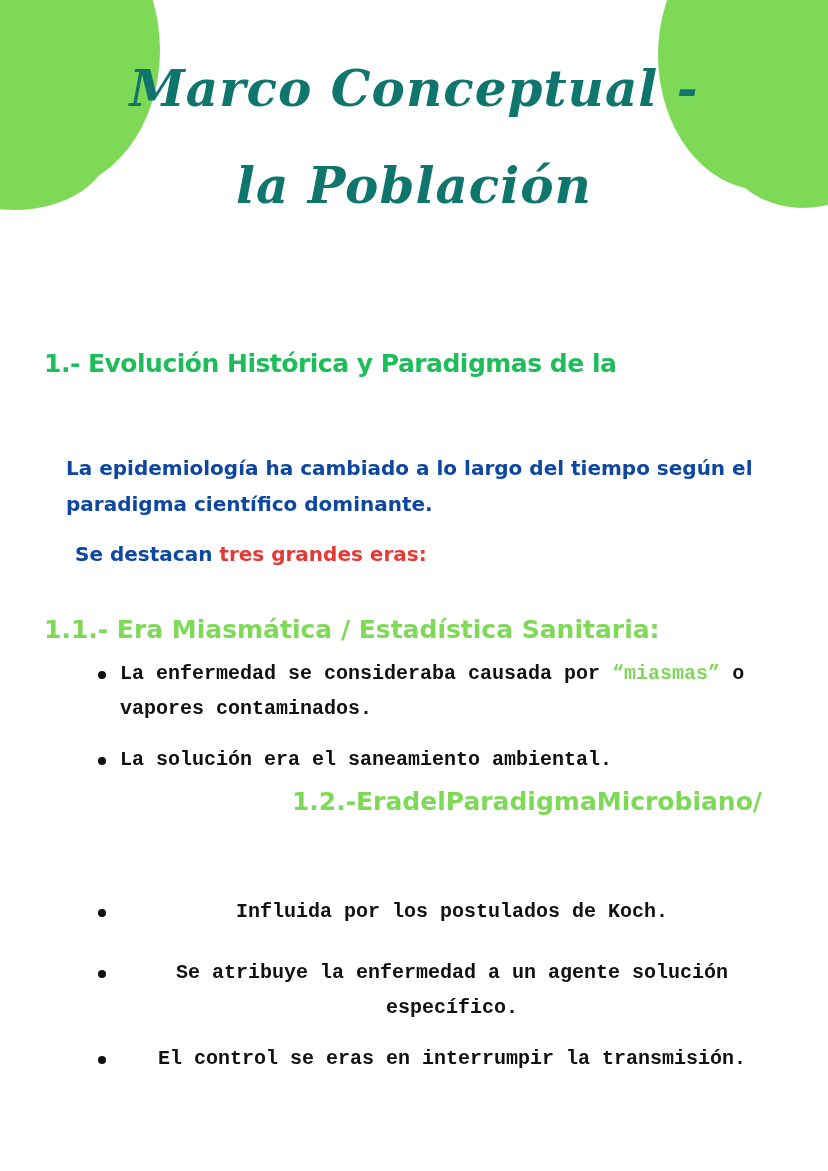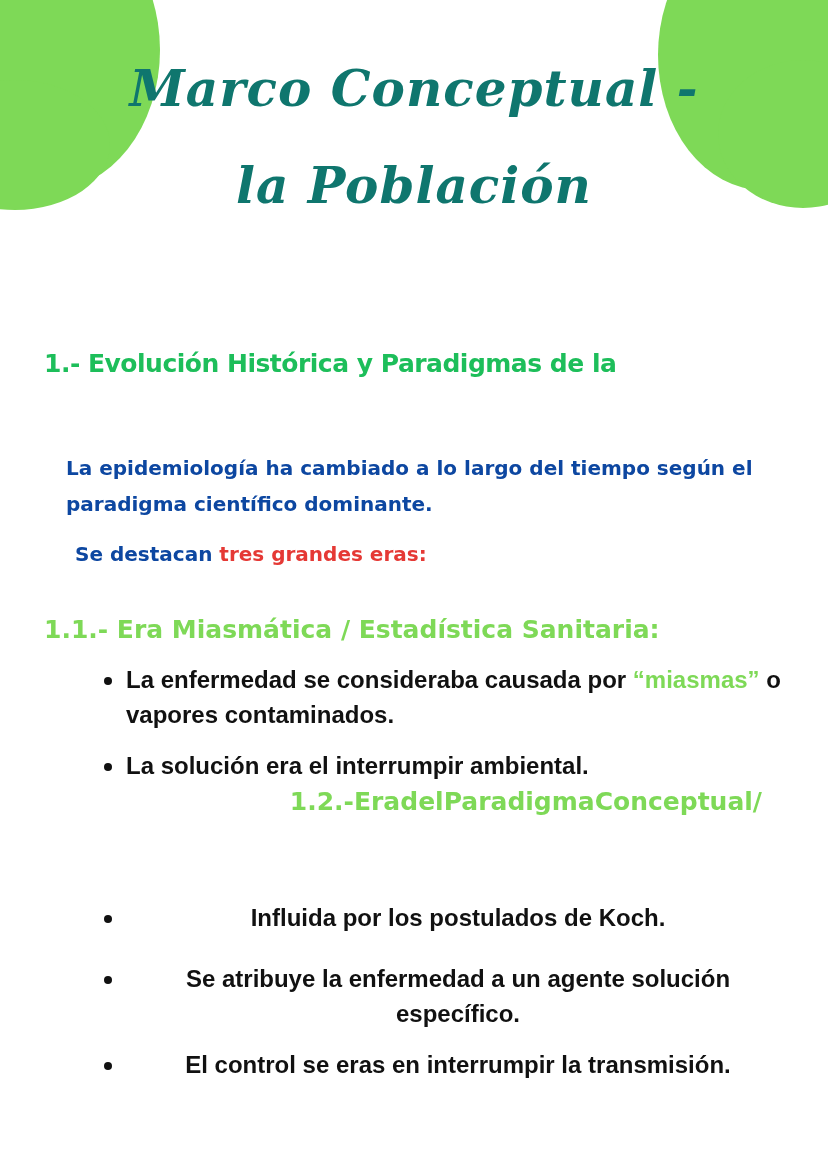--- a/index.html
+++ b/index.html
@@ -12,21 +12,21 @@
   .title { position:absolute; left:100px; width:628px; top:40px; text-align:center; font-family:"DejaVu Serif", serif; font-style:italic; font-weight:bold; font-size:50px; line-height:97px; color:#0f766e; letter-spacing:1px; }
   .title div { white-space:nowrap; }
   .h1 { position:absolute; left:44px; top:338px; width:700px; color:#1dbe5a; font-family:"DejaVu Sans", sans-serif; font-weight:bold; font-size:25px; line-height:51px; letter-spacing:-0.5px; }
   .intro { position:absolute; left:66px; top:450px; width:720px; color:#0d47a1; font-family:"DejaVu Sans", sans-serif; font-weight:bold; font-size:20px; line-height:36px; }
   .intro2 { position:absolute; left:66px; top:536px; color:#0d47a1; font-family:"DejaVu Sans", sans-serif; font-weight:bold; font-size:20px; line-height:36px;margin-left:9px; }
   .intro2 .red { color:#e53935; }
   .h2 { position:absolute; left:44px; color:#7ed957; font-family:"DejaVu Sans", sans-serif; font-weight:bold; font-size:25px; line-height:43px; }
   .h2a { top:585px;margin-top:23px; }
   .h2b { top:780px; width:718px; text-align:justify; text-align-last:left; }
   .h2b .l1 { display:flex; justify-content:flex-end; width:718px; }
-  ul { position:absolute; left:84px; margin:16px; padding:0; list-style:none; width:690px; font-family:Liberation Sans, sans-serif; font-weight:bold; font-size:24px; line-height:35px; color:#111; }
+  ul { position:absolute; left:84px; margin:10px; padding:0; list-style:none; width:690px; font-family:Liberation Mono, monospace; font-weight:bold; font-size:20px; line-height:35px; color:#111; }
   li { position:relative; padding-left:26px; margin-bottom:16px; }
   li::before { content:""; position:absolute; left:4px; top:15px; width:8px; height:8px; background:#111; border-radius:50%; }
   .hl { color:#7ed957; }
   .ul1 { top:646px; }
   .ul2 { top:884px;text-align:center; }
   .ul2 li.first { margin-bottom:26px; }
 </style>
 </head>
 <body>
 
@@ -49,30 +49,30 @@
 <div class="intro2">
   <span>Se destacan </span><span class="red">tres grandes eras:</span>
 </div>
 
 <div class="h2 h2a">1.1.- Era Miasmática / Estadística Sanitaria:</div>
 
 <ul class="ul1">
   <li>
     <span>La enfermedad se consideraba causada por </span><span class="hl">“miasmas”</span><span> o vapores contaminados.</span>
   </li>
-  <li>La solución era el interrumpir ambiental.</li>
+  <li>La solución era el saneamiento ambiental.</li>
 </ul>
 
 <div class="h2 h2b">
   <div class="l1">
     <span>1.2.-</span>
     <span>Era</span>
     <span>del</span>
     <span>Paradigma</span>
-    <span>Conceptual</span>
+    <span>Microbiano</span>
     <span>/</span>
   </div>
 </div>
 
 <ul class="ul2">
   <li class="first">Influida por los postulados de Koch.</li>
   <li>Se atribuye la enfermedad a un agente solución específico.</li>
   <li>El control se eras en interrumpir la transmisión.</li>
 </ul>
 

